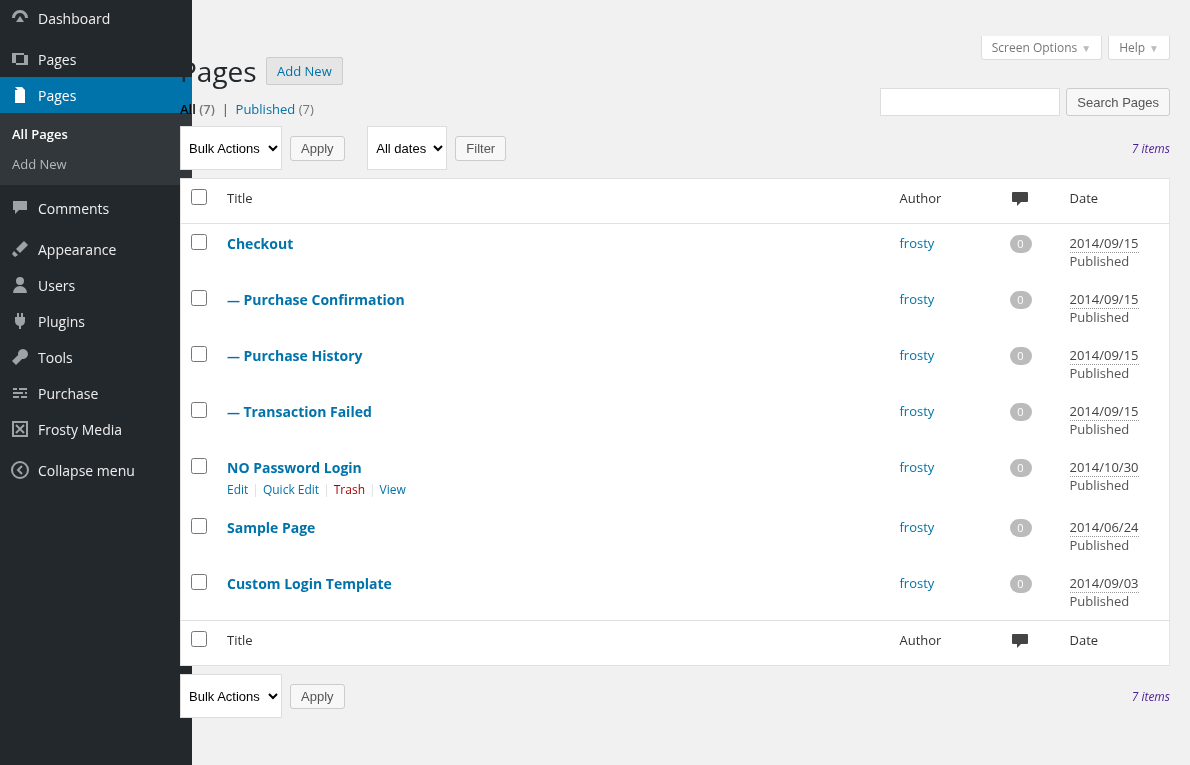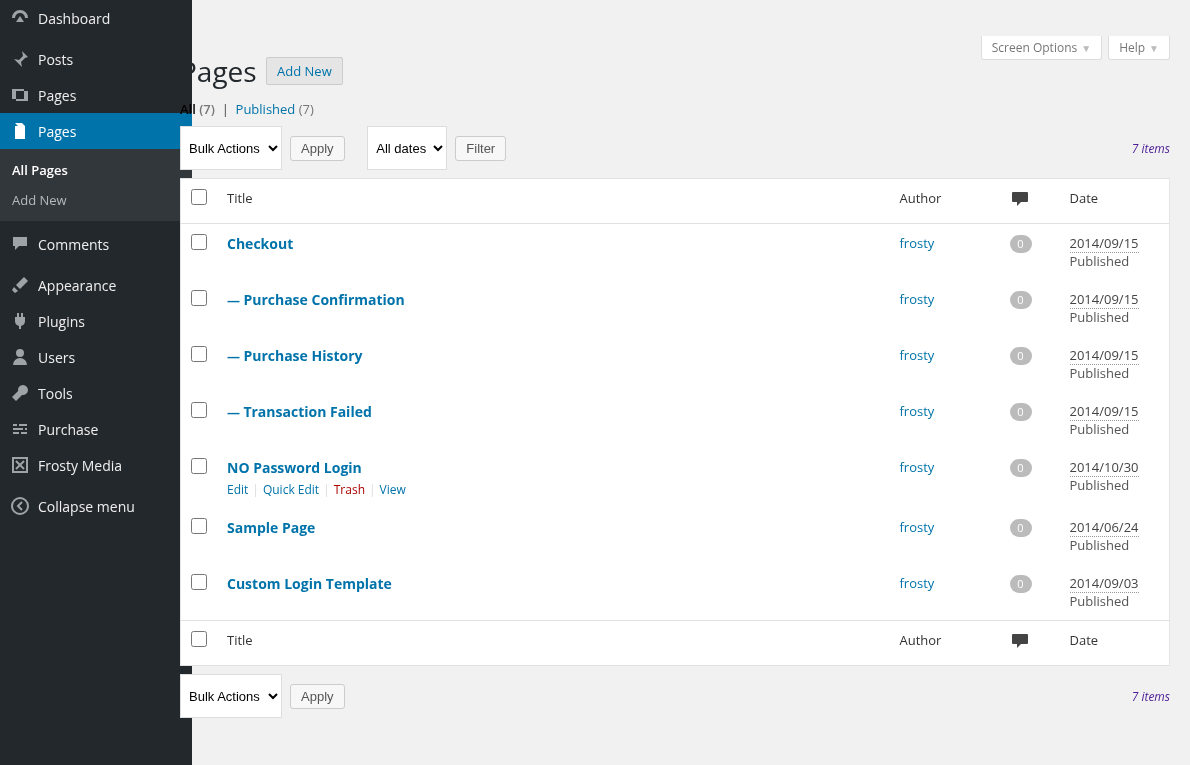--- a/index.html
+++ b/index.html
@@ -74,28 +74,20 @@
         <svg viewBox="0 0 20 20" width="20" height="20">
           <path d="M10 2a8 8 0 0 0-8 8h3a5 5 0 1 1 10 0h3a8 8 0 0 0-8-8zm0 6l4 6H6z"></path>
         </svg>
       </span>
       <span>Dashboard</span>
     </div>
     <div class="menu-sep"></div>
     <div class="menu-item">
       <span class="mi-icon">
         <svg viewBox="0 0 20 20" width="20" height="20">
-          <path d="M12 2l6 6-3 1-4 4 1 5-4-4-5 5 5-5-4-4 5 1 4-4z"></path>
-        </svg>
-      </span>
-      <span>Posts</span>
-    </div>
-    <div class="menu-item">
-      <span class="mi-icon">
-        <svg viewBox="0 0 20 20" width="20" height="20">
           <path d="M2 4h12v10H2z M6 6h12v10H6z" fill-rule="evenodd"></path>
         </svg>
       </span>
       <span>Pages</span>
     </div>
     <div class="menu-item current">
       <span class="mi-icon">
         <svg viewBox="0 0 20 20" width="20" height="20">
           <path d="M5 2h7l3 3v13H5z M5 2v3h3"></path>
         </svg>
@@ -120,32 +112,32 @@
       <span class="mi-icon">
         <svg viewBox="0 0 20 20" width="20" height="20">
           <path d="M14 2l4 4-8 8-4-4zM4 12l4 4-3 2-3-3z"></path>
         </svg>
       </span>
       <span>Appearance</span>
     </div>
     <div class="menu-item">
       <span class="mi-icon">
         <svg viewBox="0 0 20 20" width="20" height="20">
+          <path d="M10 10a4 4 0 1 0 0-8 4 4 0 0 0 0 8zm-7 8a7 7 0 0 1 14 0z"></path>
+        </svg>
+      </span>
+      <span>Users</span>
+    </div>
+    <div class="menu-item">
+      <span class="mi-icon">
+        <svg viewBox="0 0 20 20" width="20" height="20">
           <path d="M7 2v4H5v4a5 5 0 0 0 4 4.9V18h2v-3.1A5 5 0 0 0 15 10V6h-2V2h-2v4H9V2z"></path>
         </svg>
       </span>
       <span>Plugins</span>
-    </div>
-    <div class="menu-item">
-      <span class="mi-icon">
-        <svg viewBox="0 0 20 20" width="20" height="20">
-          <path d="M10 10a4 4 0 1 0 0-8 4 4 0 0 0 0 8zm-7 8a7 7 0 0 1 14 0z"></path>
-        </svg>
-      </span>
-      <span>Users</span>
     </div>
     <div class="menu-item">
       <span class="mi-icon">
         <svg viewBox="0 0 20 20" width="20" height="20">
           <path d="M13 2a5 5 0 0 0-4.9 6.1L2 14l4 4 6-6.1A5 5 0 1 0 13 2z"></path>
         </svg>
       </span>
       <span>Tools</span>
     </div>
     <div class="menu-item">
@@ -190,20 +182,24 @@
 
   <h1 class="page-title">Pages</h1>
   <span class="add-new-btn">Add New</span>
 
   <div class="subsubsub">
     <span class="current"><span>All</span> <span class="count">(7)</span></span>
     &nbsp;|&nbsp;
     <a href="#"><span>Published</span> <span class="count">(7)</span></a>
   </div>
 
+  <div class="search-box">
+    <input type="search" placeholder="" style="">
+    <button class="button">Search Pages</button>
+  </div>
 
   <div class="tablenav">
     <select><option>Bulk Actions</option></select>
     <button class="button">Apply</button>
     &nbsp;&nbsp;
     <select><option>All dates</option></select>
     <button class="button">Filter</button>
     <span class="count-right">7 items</span>
   </div>
 

